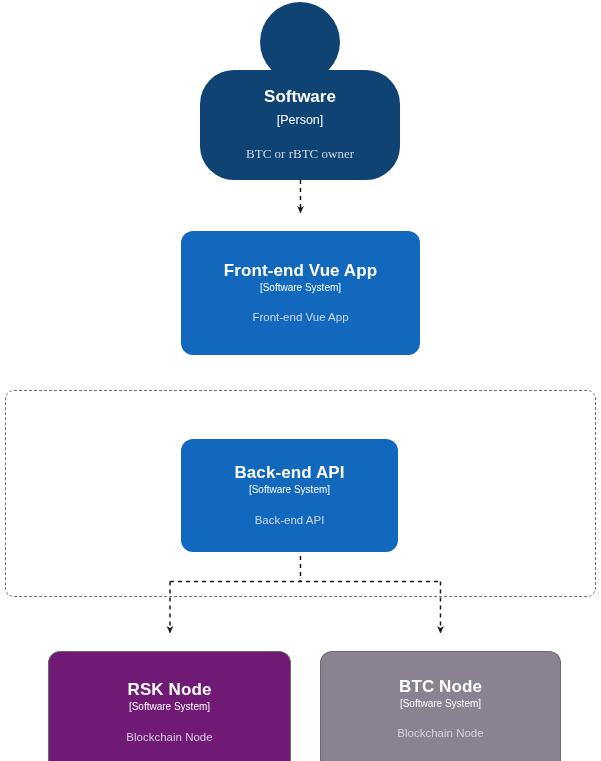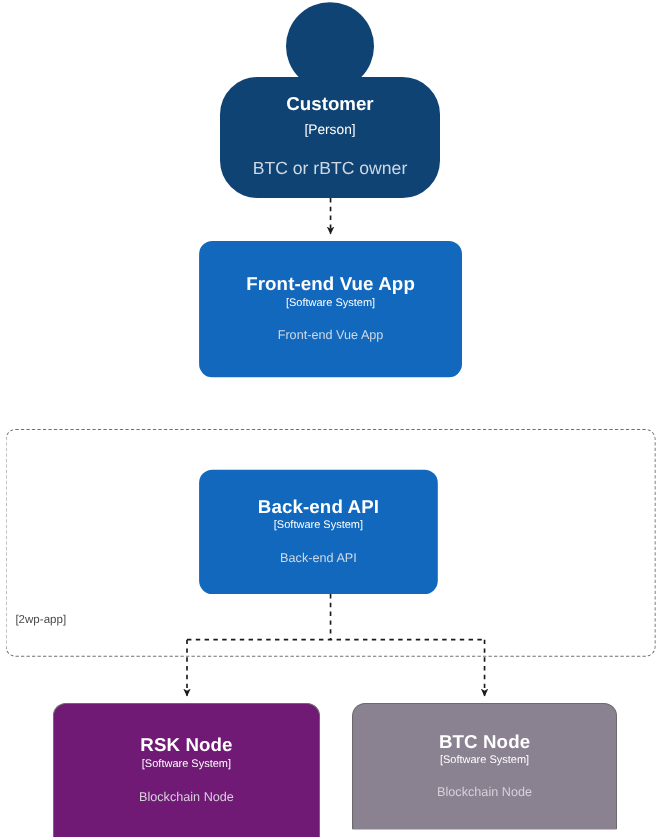--- a/index.html
+++ b/index.html
@@ -24,20 +24,21 @@
   .node {
     position: absolute;
     box-sizing: border-box;
     border-radius: 12px;
     display: flex;
     flex-direction: column;
     align-items: center;
     justify-content: center;
     text-align: center;
     padding: 6px 10px;
+    margin-top: 12px;
   }
   .node .n-title {
     font-size: 17px;
     font-weight: bold;
     color: #ffffff;
     line-height: 1.18;
     letter-spacing: 0.1px;
   }
   .node .n-type {
     font-size: 10px;
@@ -74,23 +75,24 @@
     color: #ffffff;
     line-height: 1.18;
   }
   .person-body .n-type {
     font-size: 12.5px;
     color: #ffffff;
     line-height: 1.25;
     margin-top: 6px;
   }
   .person-body .n-desc {
-    font-size: 16px;
+    font-size: 13px;
     line-height: 1.3;
     margin-top: 18px;
+    font-family: Liberation Serif, serif;
   }
 
   
   .boundary {
     position: absolute;
     box-sizing: border-box;
     border: 1.6px dashed #707070;
     border-radius: 9px;
     background: transparent;
   }
@@ -142,35 +144,34 @@
     <path d="M 170 581.5 L 440.5 581.5" fill="none" stroke="#1a1a1a" stroke-width="1.5" stroke-dasharray="4 4"></path>
 
     <path d="M 170 581.5 L 170 632.5" fill="none" stroke="#1a1a1a" stroke-width="1.5" stroke-dasharray="4 4" marker-end="url(#arrowEnd)"></path>
 
     <path d="M 440.5 581.5 L 440.5 632.5" fill="none" stroke="#1a1a1a" stroke-width="1.5" stroke-dasharray="4 4" marker-end="url(#arrowEnd)"></path>
   </svg>
 
   <div class="person-head" style="left:260px; top:2px; width:80px; height:80px; background:#0f4373;"></div>
 
   <div class="person-body" style="left:200px; top:70px; width:200px; height:110px; background:#0f4373;">
-    <div class="n-title">Customer</div>
+    <div class="n-title">Software</div>
     <div class="n-type">[Person]</div>
     <div class="n-desc" style="color:#cfd9e4;">BTC or rBTC owner</div>
   </div>
 
   <div class="node" style="left:181px; top:219px; width:239px; height:124px; background:#1168bd;">
     <div class="n-title">Front-end Vue App</div>
     <div class="n-type">[Software System]</div>
     <div class="n-desc" style="color:#cfd9e4;">Front-end Vue App</div>
   </div>
 
   <div class="boundary" style="left:5px; top:390px; width:591px; height:207px;"></div>
 
   <div class="boundary-label" style="left:14px; top:555px;">
-    <div class="b-type">[2wp-app]</div>
   </div>
 
   <div class="node" style="left:181px; top:427px; width:217px; height:113px; background:#1168bd;">
     <div class="n-title">Back-end API</div>
     <div class="n-type">[Software System]</div>
     <div class="n-desc" style="color:#cfd9e4;">Back-end API</div>
   </div>
 
   <div class="node" style="left:48px; top:639px; width:243px; height:122px; background:#701a75;
               border:1px solid #6b6b6b; border-bottom:none;

